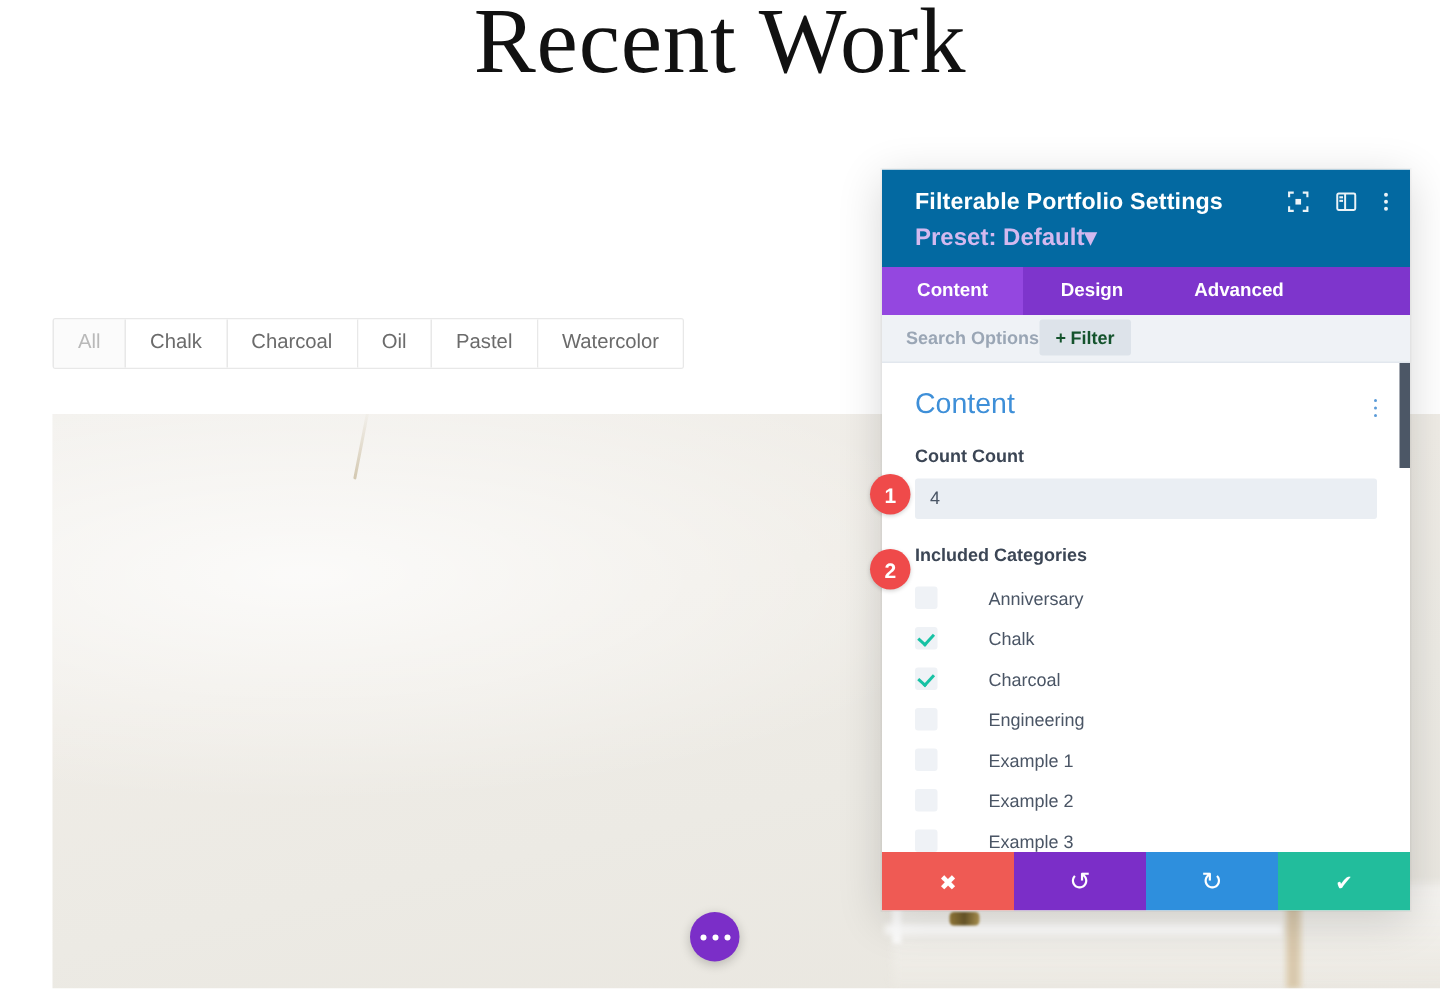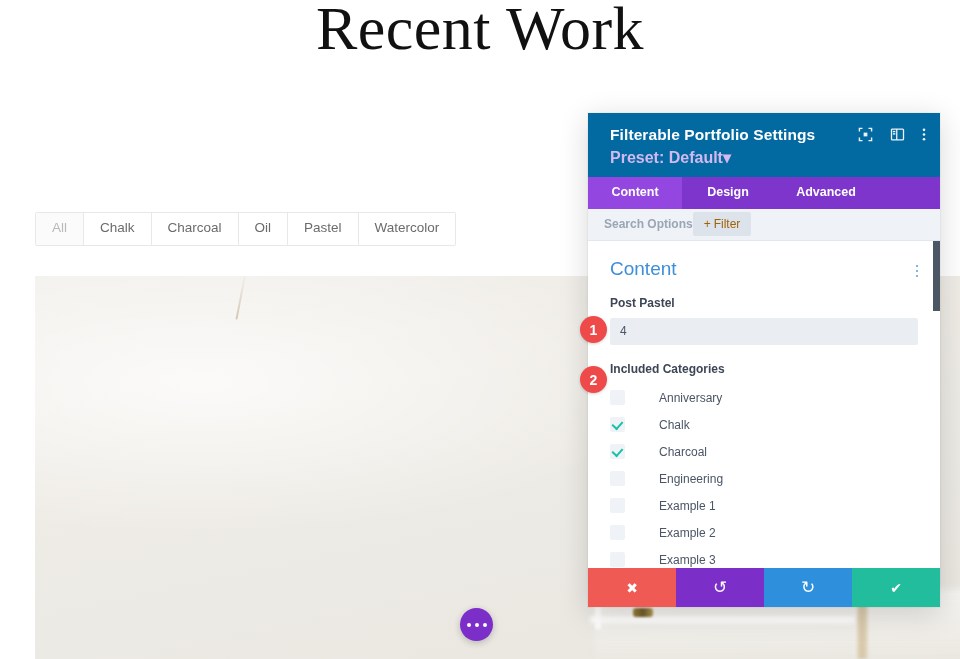--- a/index.html
+++ b/index.html
@@ -184,23 +184,23 @@
     justify-content:flex-start;
     background:#eff2f6;
     border-bottom:1px solid #e2e7ee;
     padding:0 10px 0 16px;
     height:32px;
     flex:0 0 auto;
   }
   .search-placeholder { font-size:12px; color:#9aa6b5; font-weight:bold; }
   .filter-btn {
     background:#dde3ea;
-    color:#a16207;
+    color:#14532d;
     font-size:12px;
-    font-weight:normal;
+    font-weight:bold;
     padding:5px 11px;
     border-radius:2px;
     cursor:pointer;
     white-space:nowrap;
   }
   .filter-btn .plus { margin-right:3px; }
 
   .modal-body {
     flex:1 1 auto;
     position:relative;
@@ -403,21 +403,21 @@
 
     <div class="section-head">
       <div class="section-title">Content</div>
       <div class="section-dots">
         <i></i>
         <i></i>
         <i></i>
       </div>
     </div>
 
-    <div class="field-label">Post Pastel</div>
+    <div class="field-label">Count Count</div>
     <input class="text-input" type="text" value="4" style="">
 
     <div class="field-label">Included Categories</div>
 
     <div class="checkbox-list" id="checkbox-list">
         <div class="checkbox-row">
           <span class="cbox"></span>
           <span class="cb-label">Anniversary</span>
         </div>
         <div class="checkbox-row">

